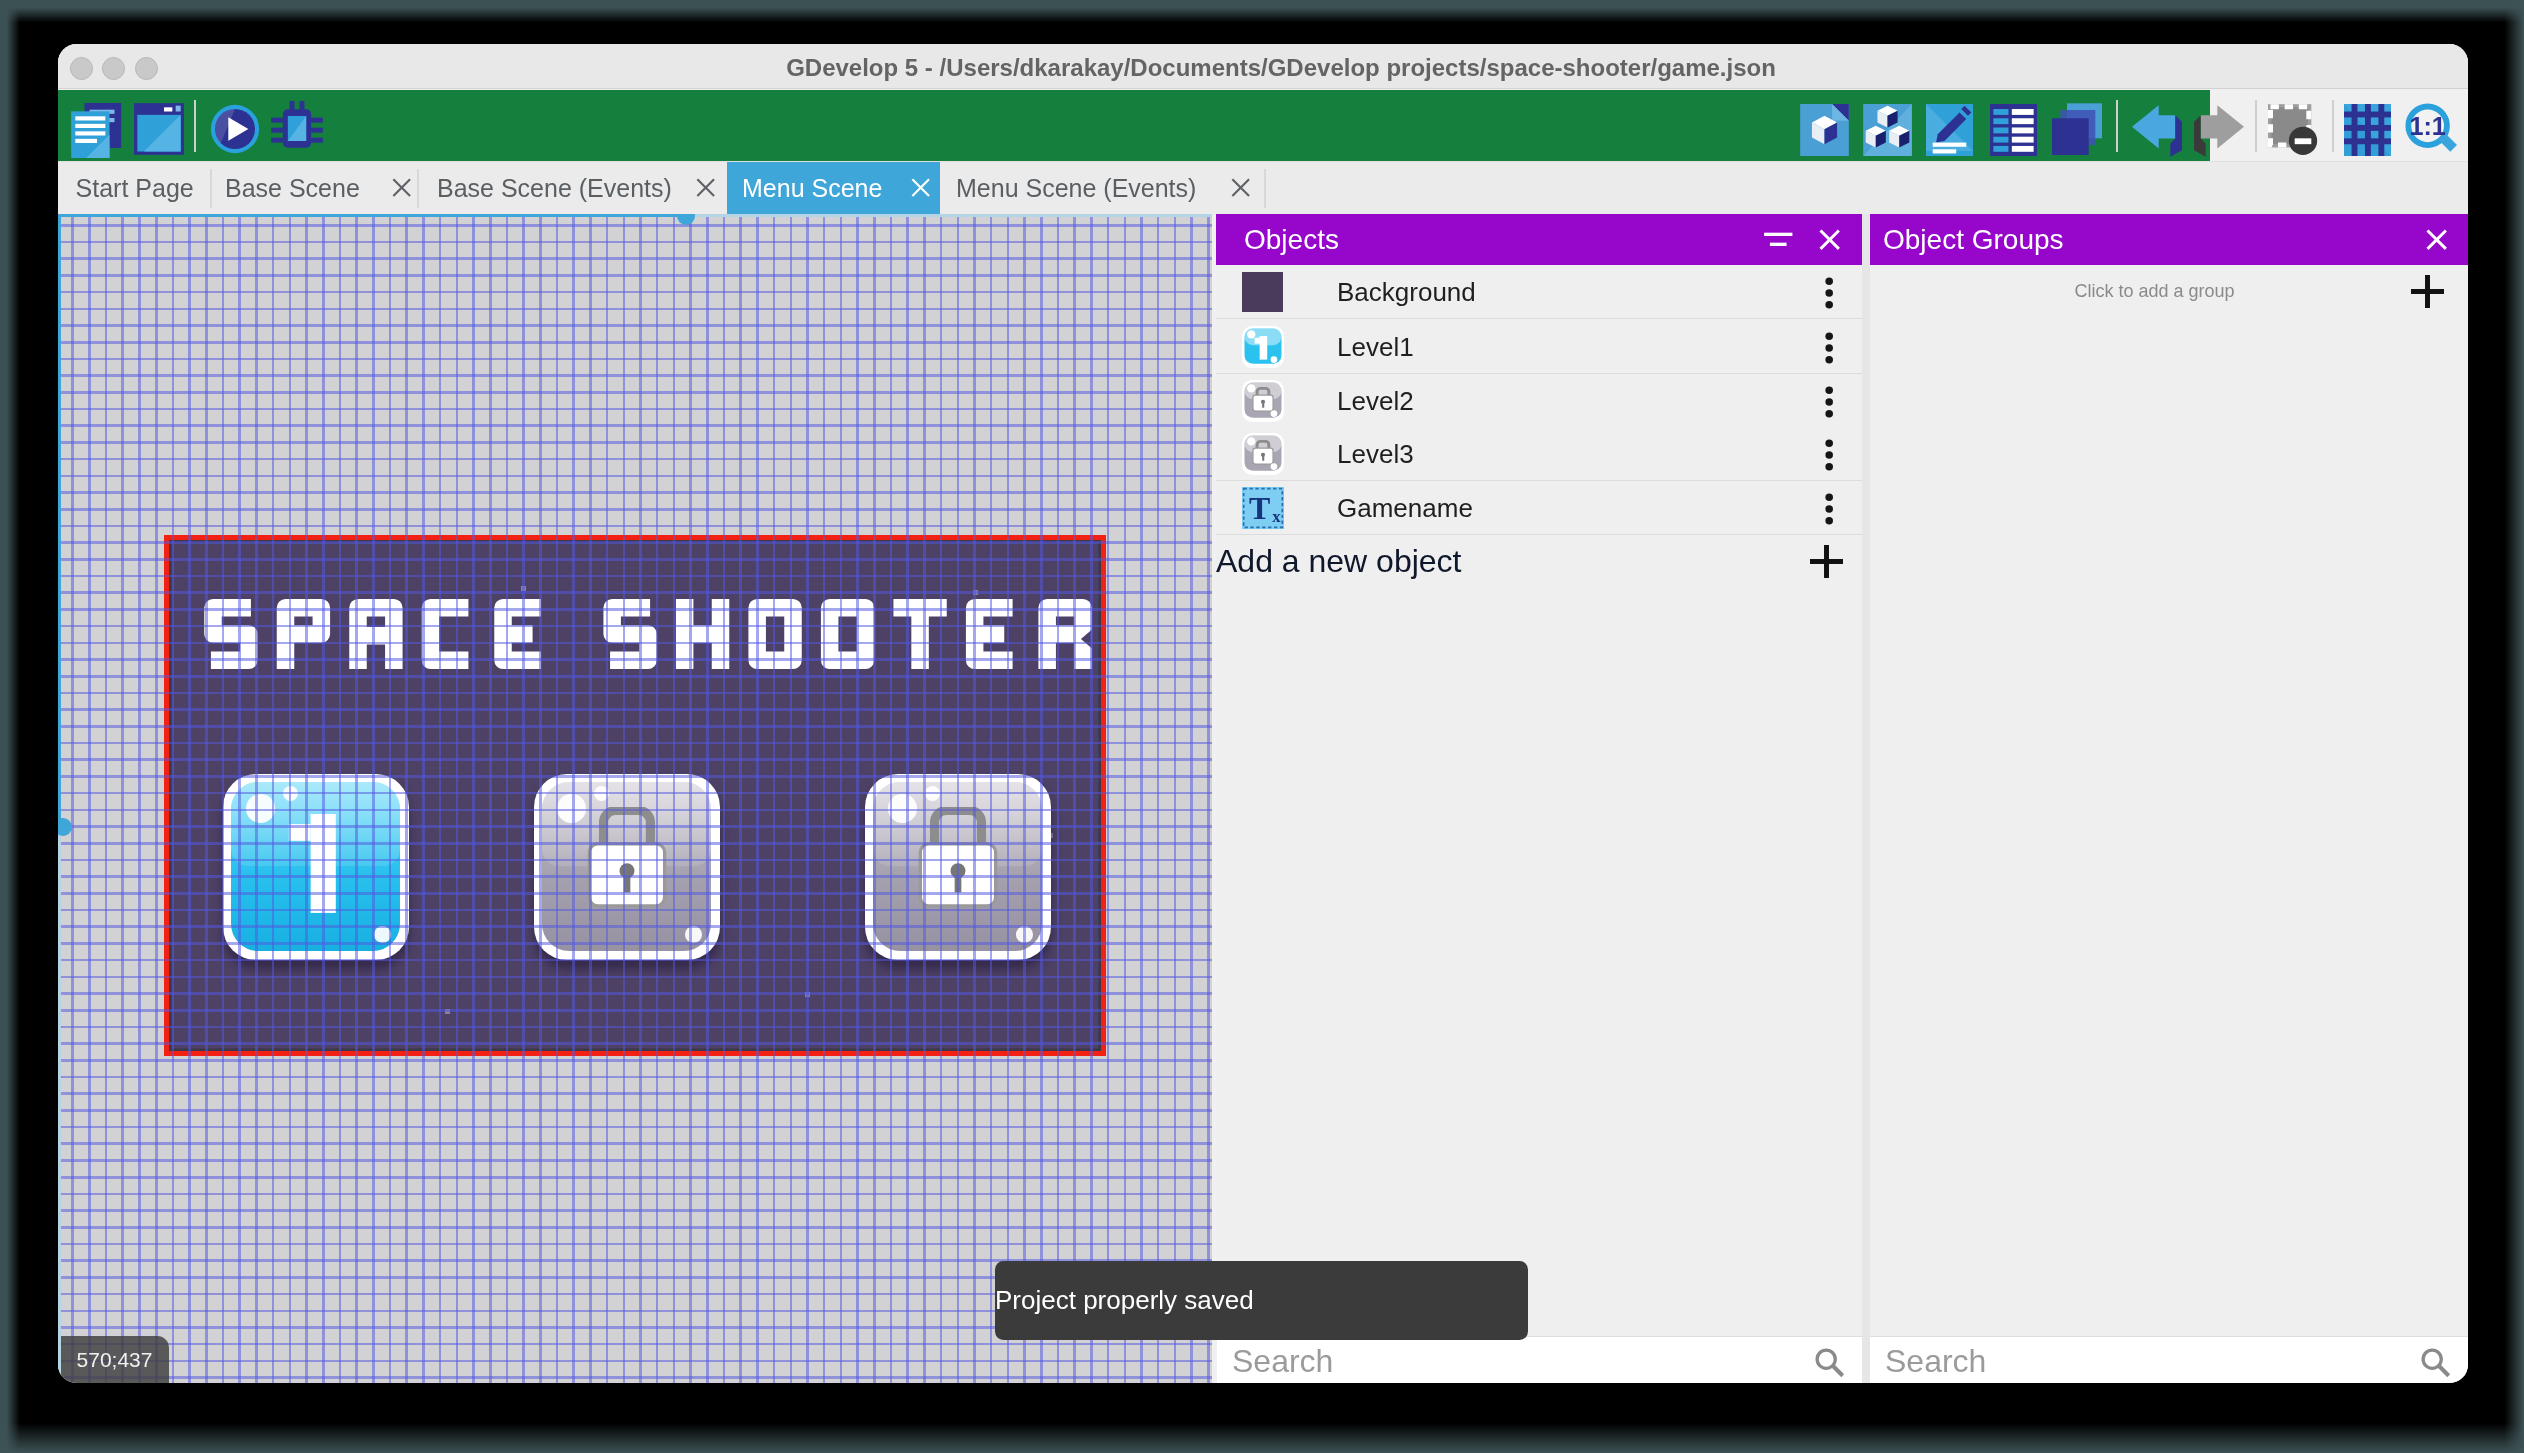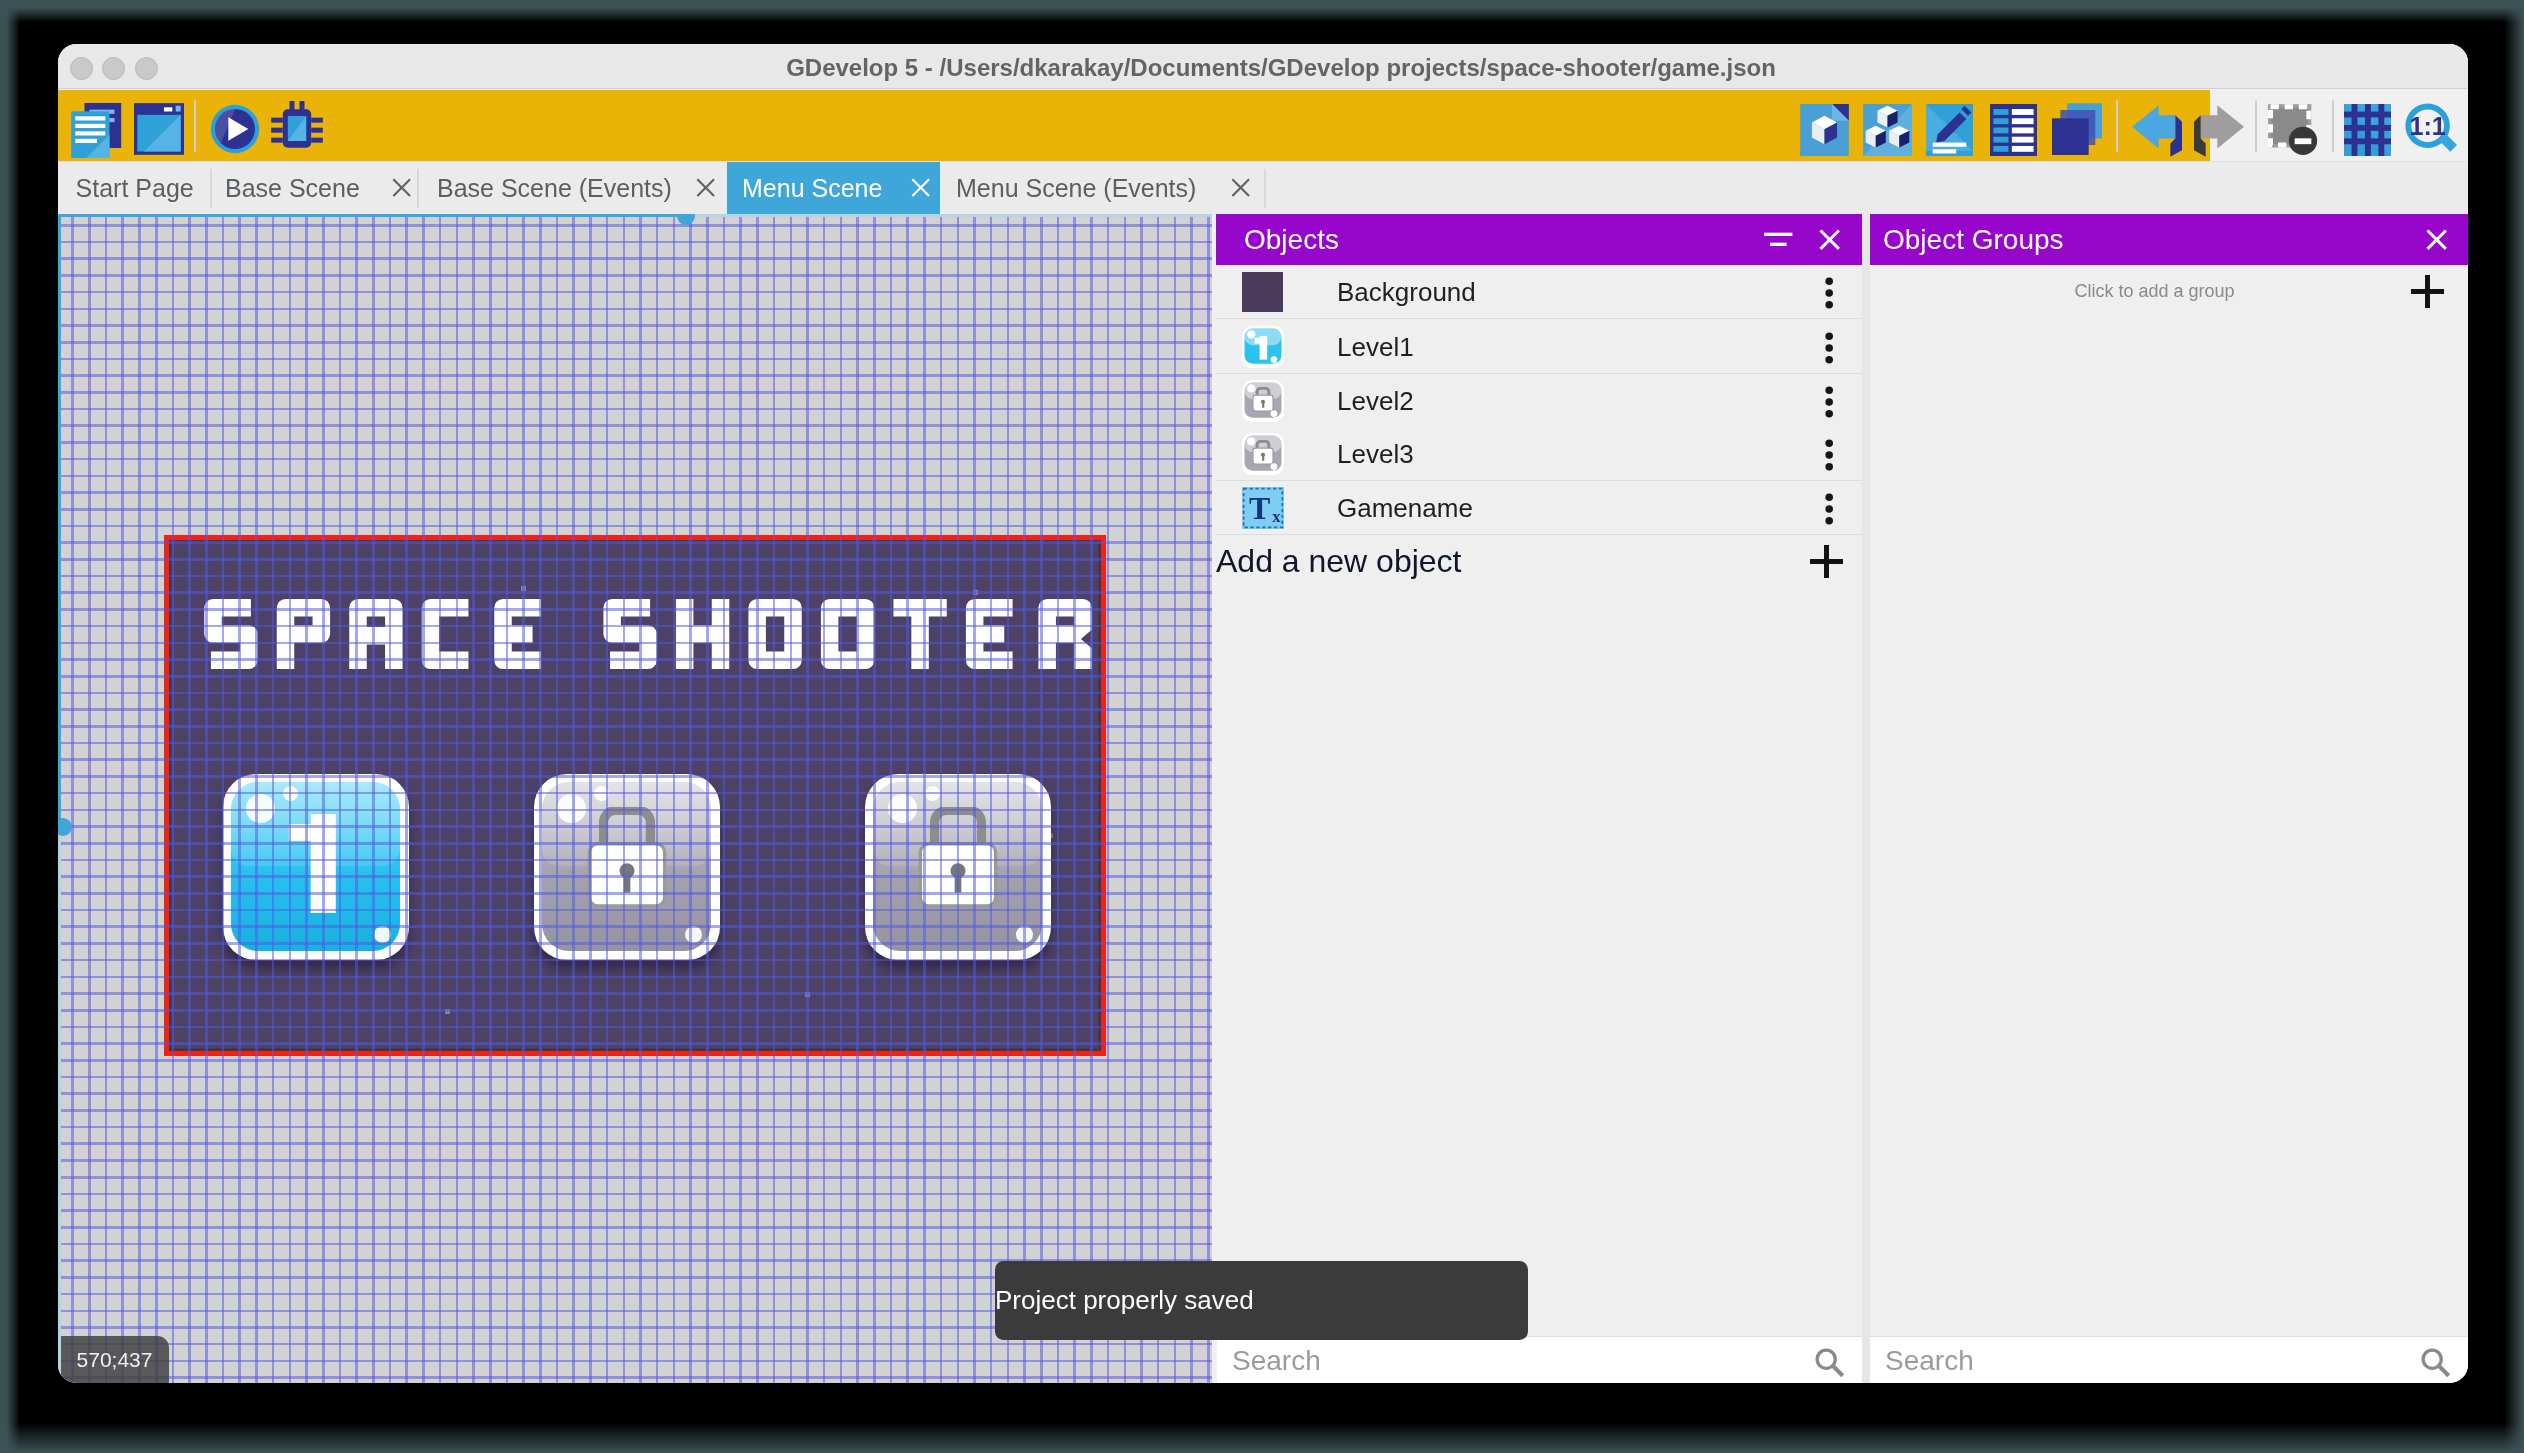--- a/index.html
+++ b/index.html
@@ -2,37 +2,37 @@
 <html style="font-size:13.4px"><head>
 <meta charset="utf-8">
 <style>
 html,body{margin:0;padding:0;}
 body{width:2525px;height:1453px;background:#000;position:relative;overflow:hidden;font-family:"Liberation Sans",sans-serif;}
 .ab{position:absolute;}
 #win{left:58px;top:44px;width:2410px;height:1339px;border-radius:18.4px;overflow:hidden;background:#f0f0f0;}
 #titlebar{left:0;top:0;width:2410px;height:44px;background:#e9e8e9;border-bottom:1.7px solid #d2d2d2;}
 .tl{width:21px;height:21px;border-radius:50%;background:#c9c9c9;border:0.8px solid #b7b7b7;top:12.6px;}
 #title{width:2446px;top:10px;text-align:center;font-size:24px;font-weight:bold;color:#646464;}
-#toolbar{left:0;top:46px;width:2152px;height:71px;background:#eab308;}
+#toolbar{left:0;top:46px;width:2152px;height:71px;background:#15803d;}
 .vsep{top:10px;width:1.7px;height:52px;background:#cfcfcf;}
 #tabbar{left:0;top:117px;width:2410px;height:53px;background:#ebebeb;border-top:1.7px solid #e0e0e0;}
 .tab{top:0;height:53px;line-height:53px;font-size:25px;color:#5a5f63;}
 .tabx{top:14.2px;width:23.4px;height:23.4px;}
 .tsep{top:6.7px;width:1.7px;height:39px;background:#d8d8d8;}
 #canvas{left:0;top:170px;width:1154px;height:1170px;background:#d2d1d4;overflow:hidden;}
 #grid{left:0;top:0;width:1154px;height:1170px;
 background-image:repeating-linear-gradient(to right,transparent 0,transparent 13.4px,rgba(82,88,224,0.52) 13.4px,rgba(82,88,224,0.52) 16px,transparent 16px,transparent 16.7px),repeating-linear-gradient(to bottom,transparent 0,transparent 10px,rgba(82,88,224,0.52) 10px,rgba(82,88,224,0.52) 12.6px,transparent 12.6px,transparent 16.7px);}
 #scene{left:106px;top:321px;width:932px;height:511px;border:5.9px solid #f32113;background:#4d4166;box-shadow:inset 0 0 0 2.5px rgba(45,45,45,0.5);}
 .toast{left:995px;top:1261px;width:533px;height:79px;background:#3b3b3b;border-radius:8.4px;color:#fff;font-size:26px;line-height:79px;box-sizing:border-box;}
 #coord{left:2.5px;top:1292px;width:108px;height:47px;background:rgba(62,62,62,0.82);color:#f0f0f0;font-size:21px;line-height:47px;text-align:center;border-radius:0 11.7px 0 0;}
 .panelhead{top:170px;height:51px;background:#9707cb;color:#fff;}
 .phtitle{font-size:28px;line-height:51px;font-weight:normal;}
 .row{left:1158px;width:646px;height:54px;box-sizing:border-box;border-bottom:1.7px solid #dcdcdc;background:#f0eff0;}
 .rowtxt{font-size:26px;color:#1f1f1f;}
-.srch{top:1292px;height:48px;background:#fff;border-top:1.7px solid #dedede;color:#9b9b9b;font-size:28px;line-height:48px;padding-left:8px;}
+.srch{top:1292px;height:48px;background:#fff;border-top:1.7px solid #dedede;color:#9b9b9b;font-size:32px;line-height:48px;padding-left:8px;}
 .btn{width:186px;height:186px;background:#fff;border-radius:33px;box-shadow:0 8.4px 10px rgba(30,20,50,0.5);}
 .btnin{position:absolute;left:8.4px;top:8.4px;width:169px;height:169px;border-radius:27px;}
 .gloss{position:absolute;left:8.4px;top:8.4px;width:169px;height:84px;border-radius:27px 27px 16.7px 16.7px;background:linear-gradient(rgba(255,255,255,0.5),rgba(255,255,255,0.12));}
 .dotw{position:absolute;border-radius:50%;background:rgba(255,255,255,0.92);}
 .lock{left:47px;top:33px;width:92px;height:104px;}
 .star{width:5px;height:5px;background:rgba(255,255,255,0.35);}
 </style>
 </head>
 <body>
 <div class="ab" style="left:0;top:0;width:2525px;height:25px;background:linear-gradient(#3c5154 30%,rgba(10,14,15,0) 90%);"></div>

